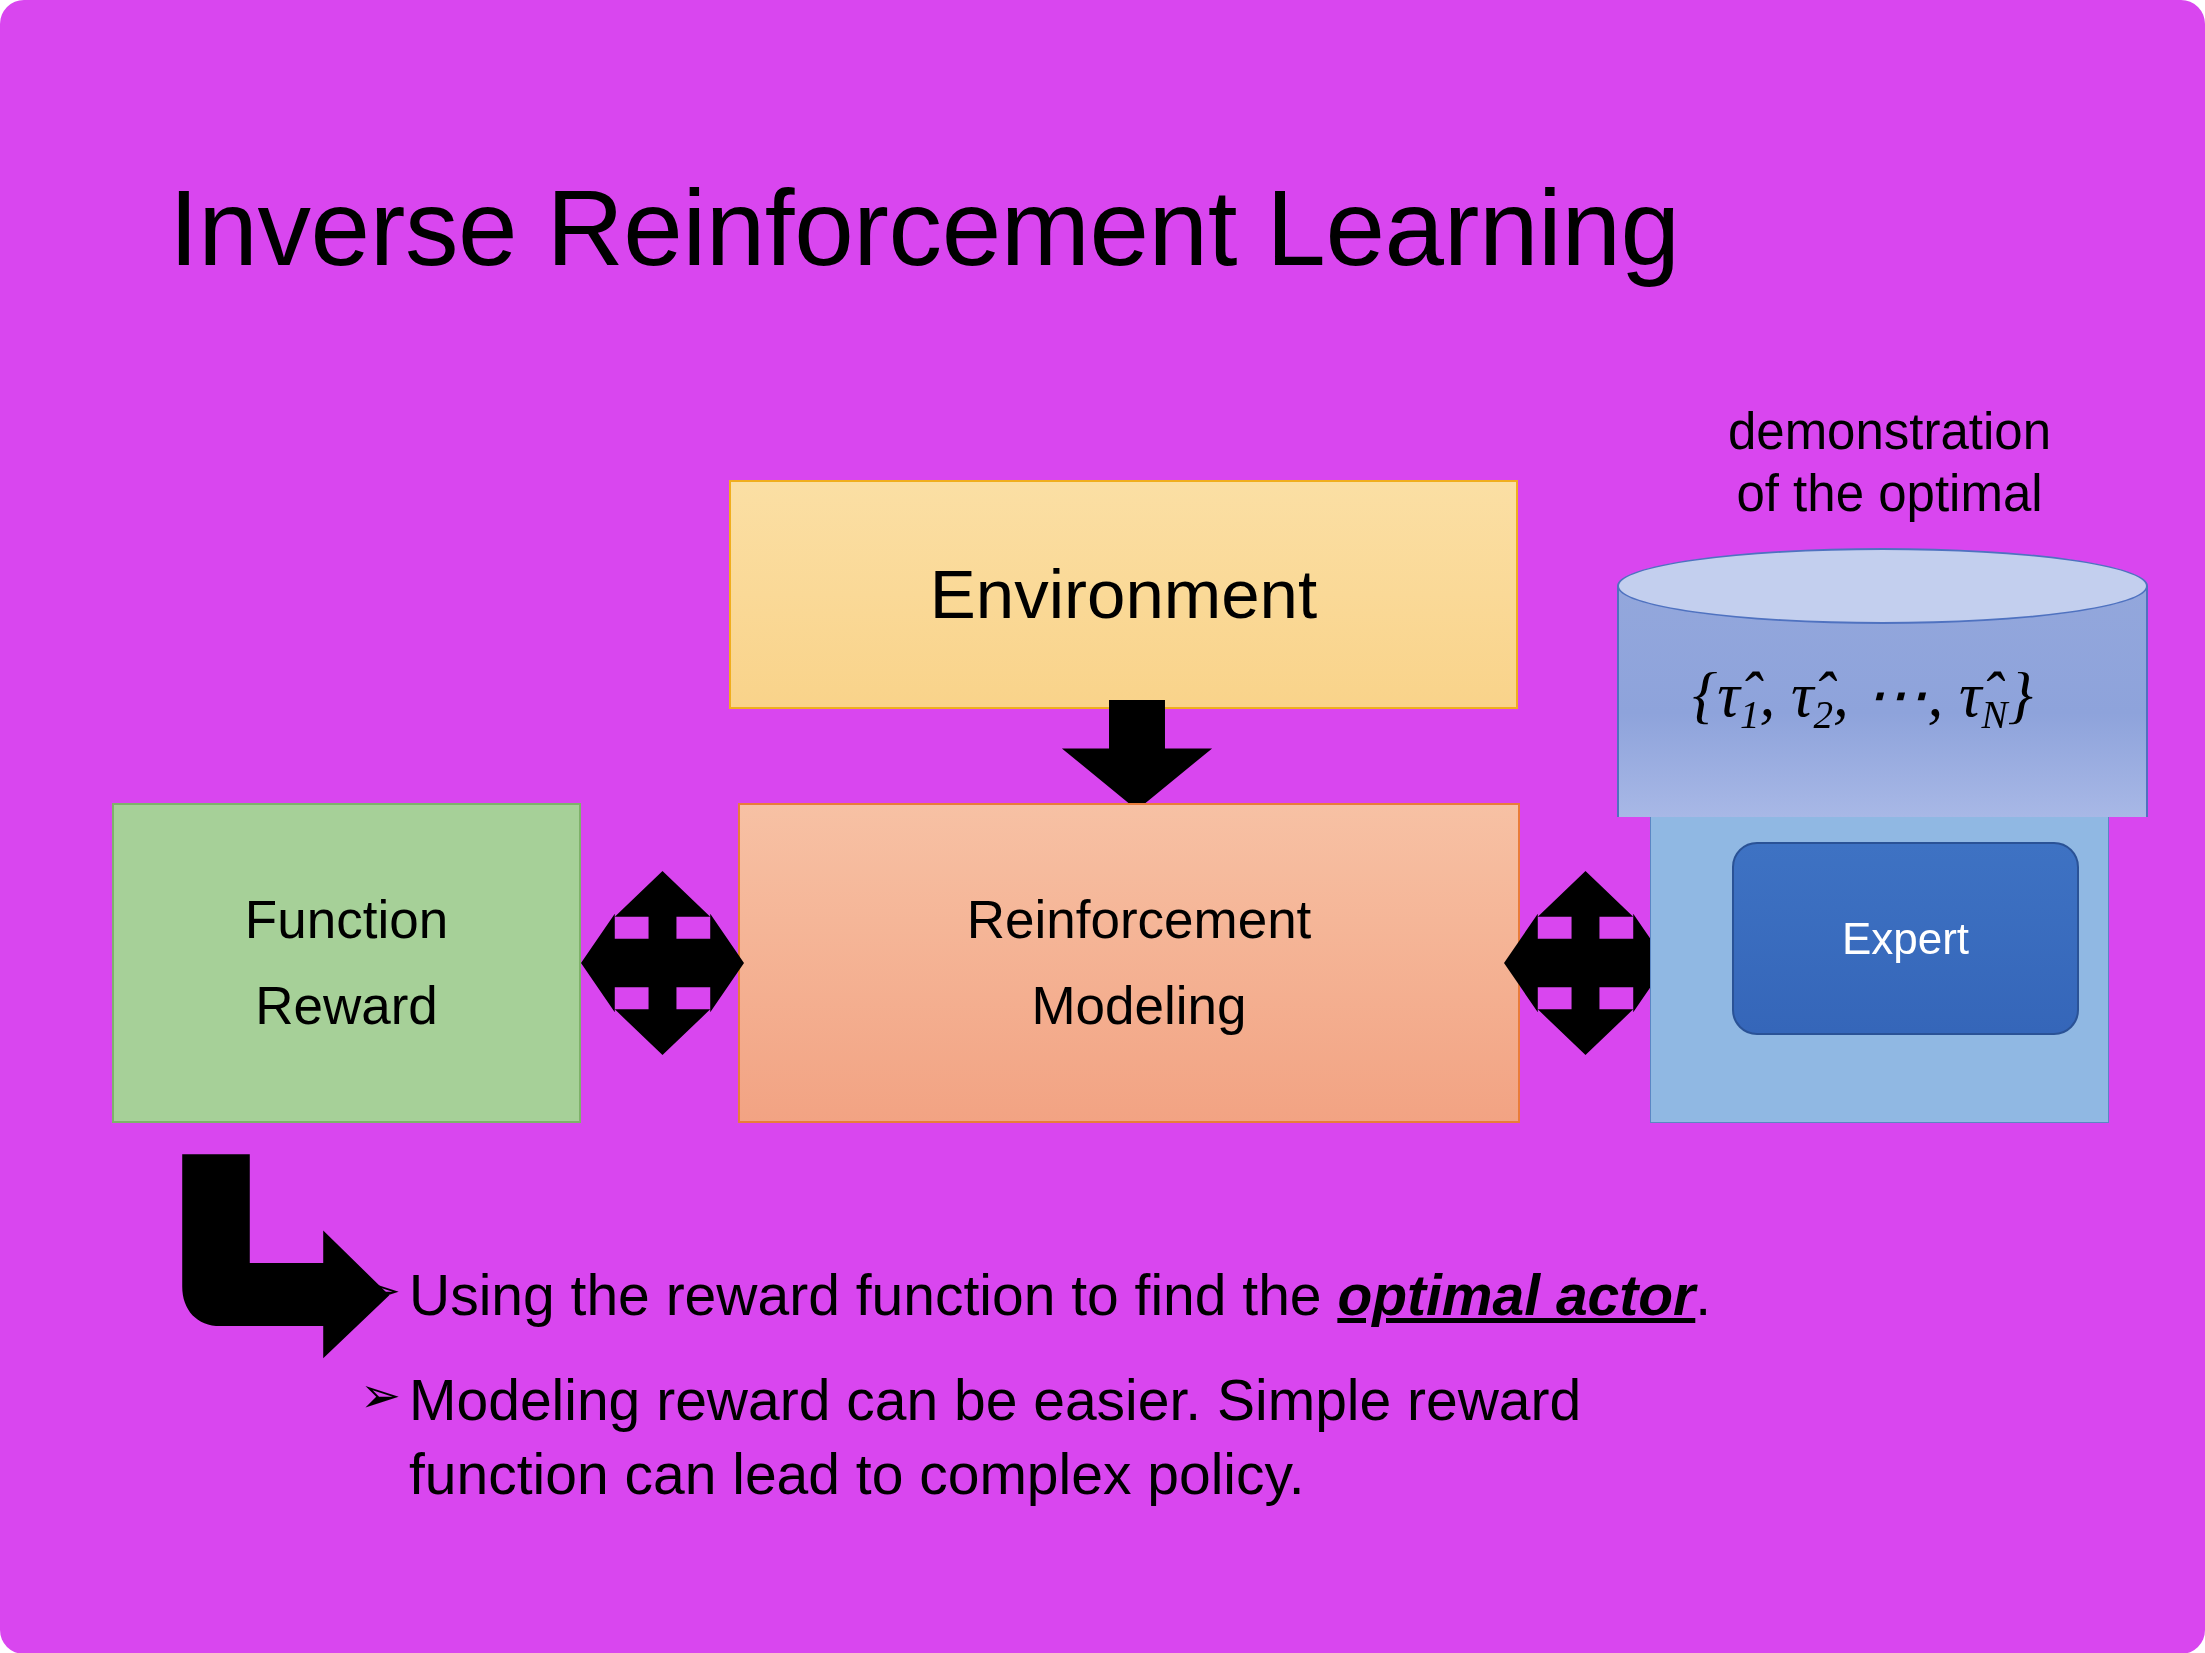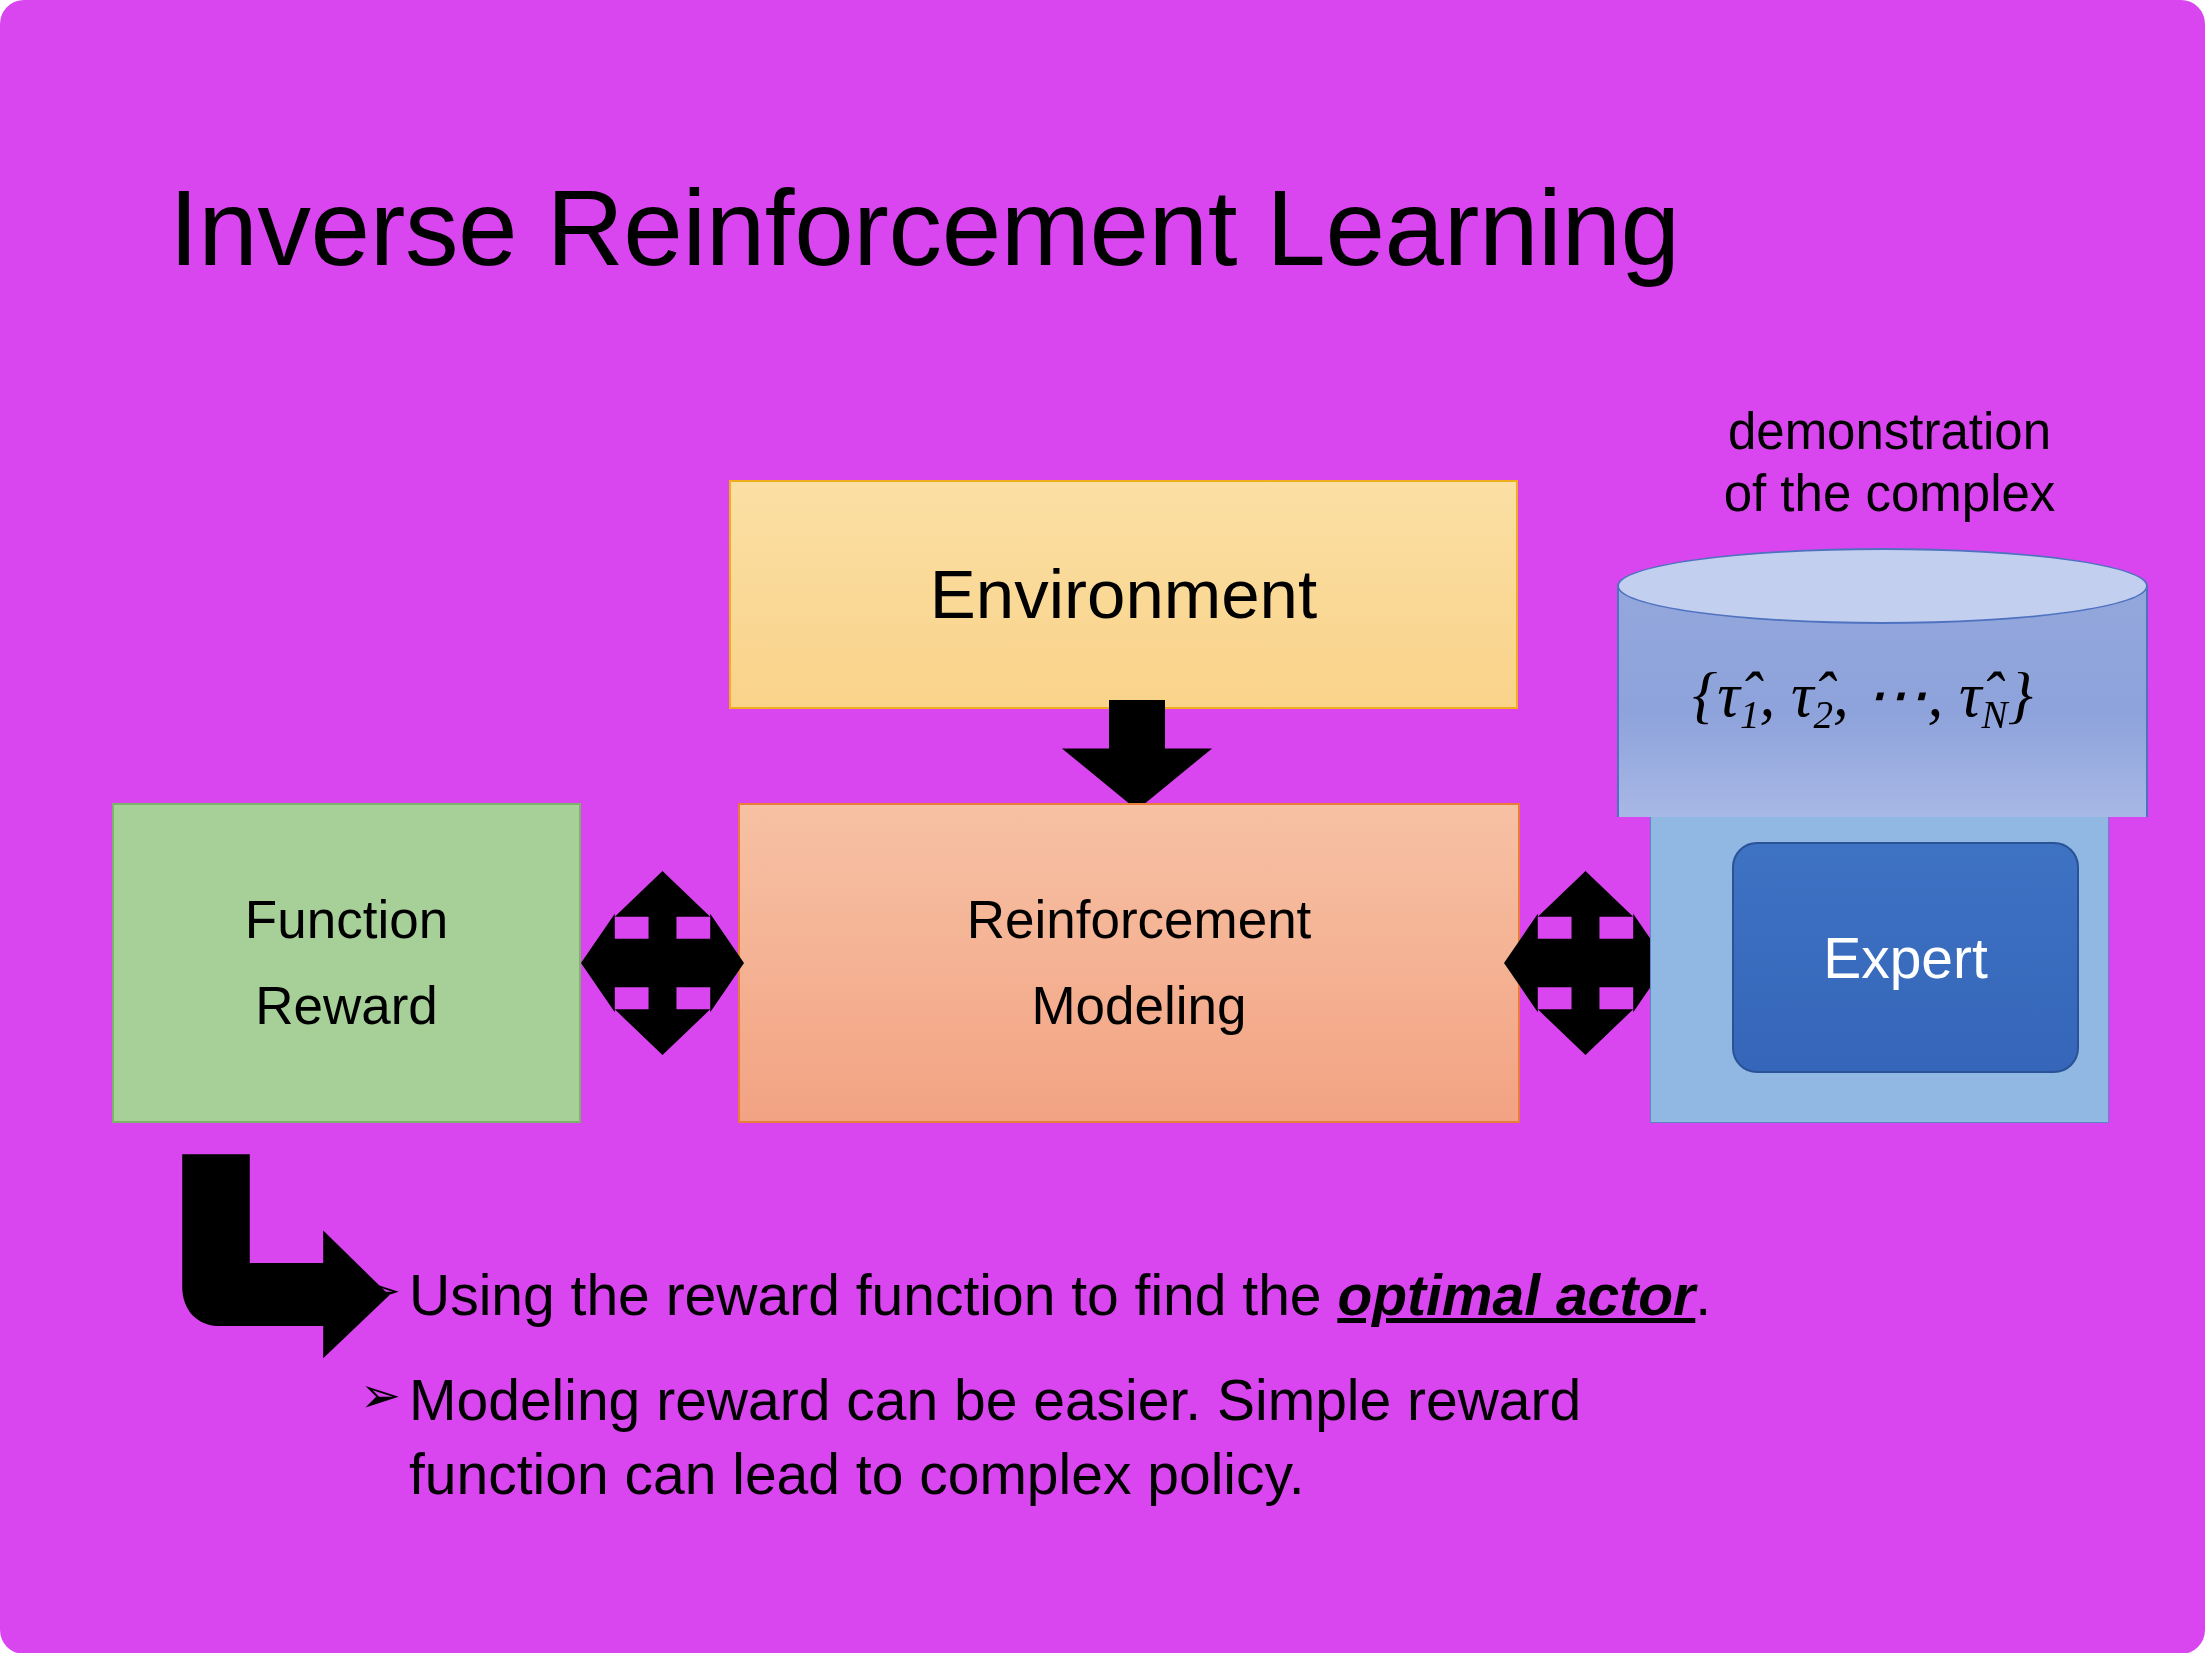--- a/index.html
+++ b/index.html
@@ -159,30 +159,30 @@
     font-size: 0.62em;
     font-style: italic;
     vertical-align: -0.30em;
   }
 
   #expert-box {
     position: absolute;
     left: 1732px;
     top: 842px;
     width: 347px;
-    height: 231px;
+    height: 193px;
     background: linear-gradient(180deg, #3E72C3 0%, #3566B9 100%);
     border: 2.9px solid #2A5296;
     border-radius: 25px;
     box-sizing: border-box;
     display: flex;
     align-items: center;
     justify-content: center;
     color: #ffffff;
-    font-size: 57px;
+    font-size: 44px;
   }
 
   
   .arrow-svg { position: absolute; }
 
   #arrow-down-env  { left: 1056px; top: 700px;  width: 162px; height: 110px; }
   #arrow-quad-left { left: 581px;  top: 871px; width: 163px; height: 184px; }
   #arrow-quad-right{ left: 1504px; top: 871px; width: 163px; height: 184px; }
   #arrow-elbow     { left: 169px;  top: 1154px; width: 235px; height: 206px; }
 
@@ -270,21 +270,21 @@
       L 300,192
       L 210,278
       L 210,234
       L 70,234
       C 38,234 18,212 18,180
       Z"></path>
   </svg>
 
   <div id="demo-caption">
     <span class="line">demonstration</span>
-    <span class="line">of the complex</span>
+    <span class="line">of the optimal</span>
   </div>
 
   <div id="expert-panel"></div>
 
   <div id="cylinder">
     <div id="cyl-bottom"></div>
     <div id="cyl-body"></div>
     <div id="cyl-top"></div>
     <div id="cyl-formula">
       <span>{</span><span>τ̂</span><sub>1</sub><span>, </span><span>τ̂</span><sub>2</sub><span>, ⋯, </span><span>τ̂</span><sub>N</sub><span>}</span>

